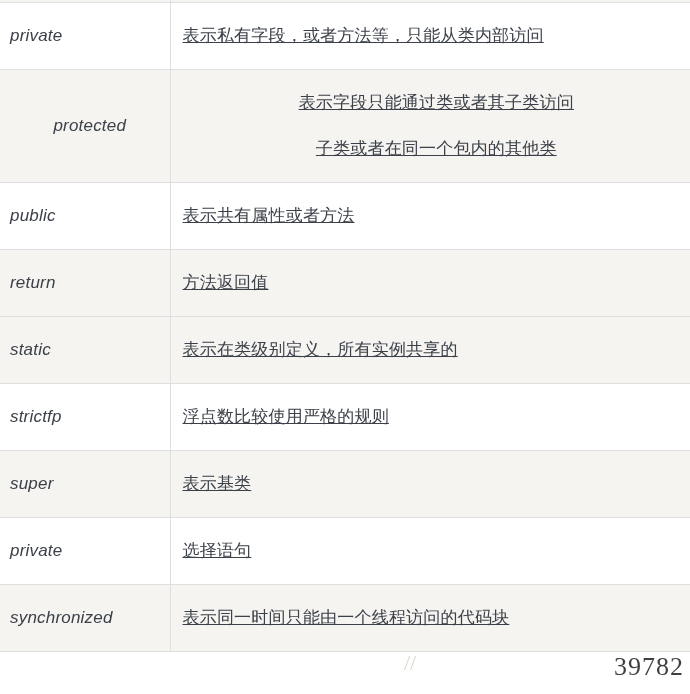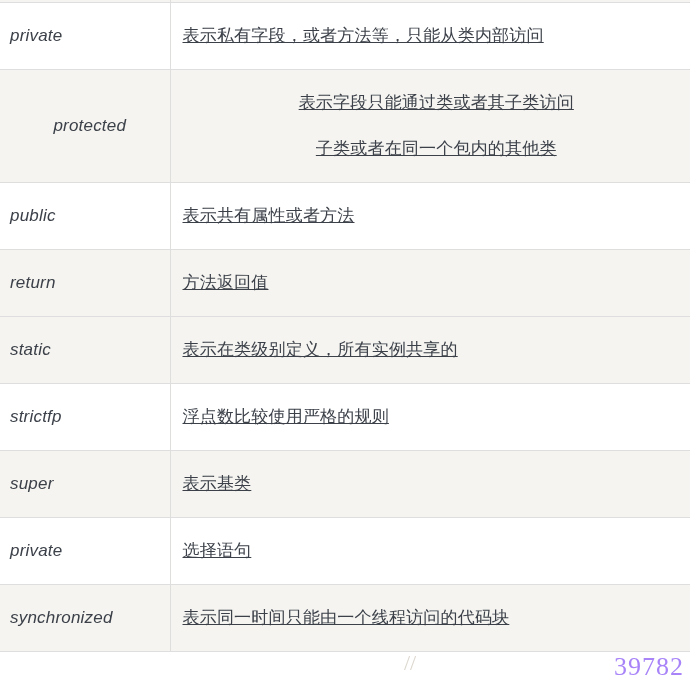--- a/index.html
+++ b/index.html
@@ -71,21 +71,21 @@
   tr.spacer-row td {
     height: 64px;
     border-top: none;
   }
 
   .watermark {
     position: absolute;
     right: 6px;
     bottom: 12px;
     font-size: 26px;
-    color: #8b5cf6;
+    color: #000000;
     opacity: 0.75;
     font-family: "Liberation Serif", "DejaVu Serif", serif;
     letter-spacing: 1px;
     pointer-events: none;
     user-select: none;
     white-space: nowrap;
   }
   .watermark-slashes {
     position: absolute;
     left: 404px;

